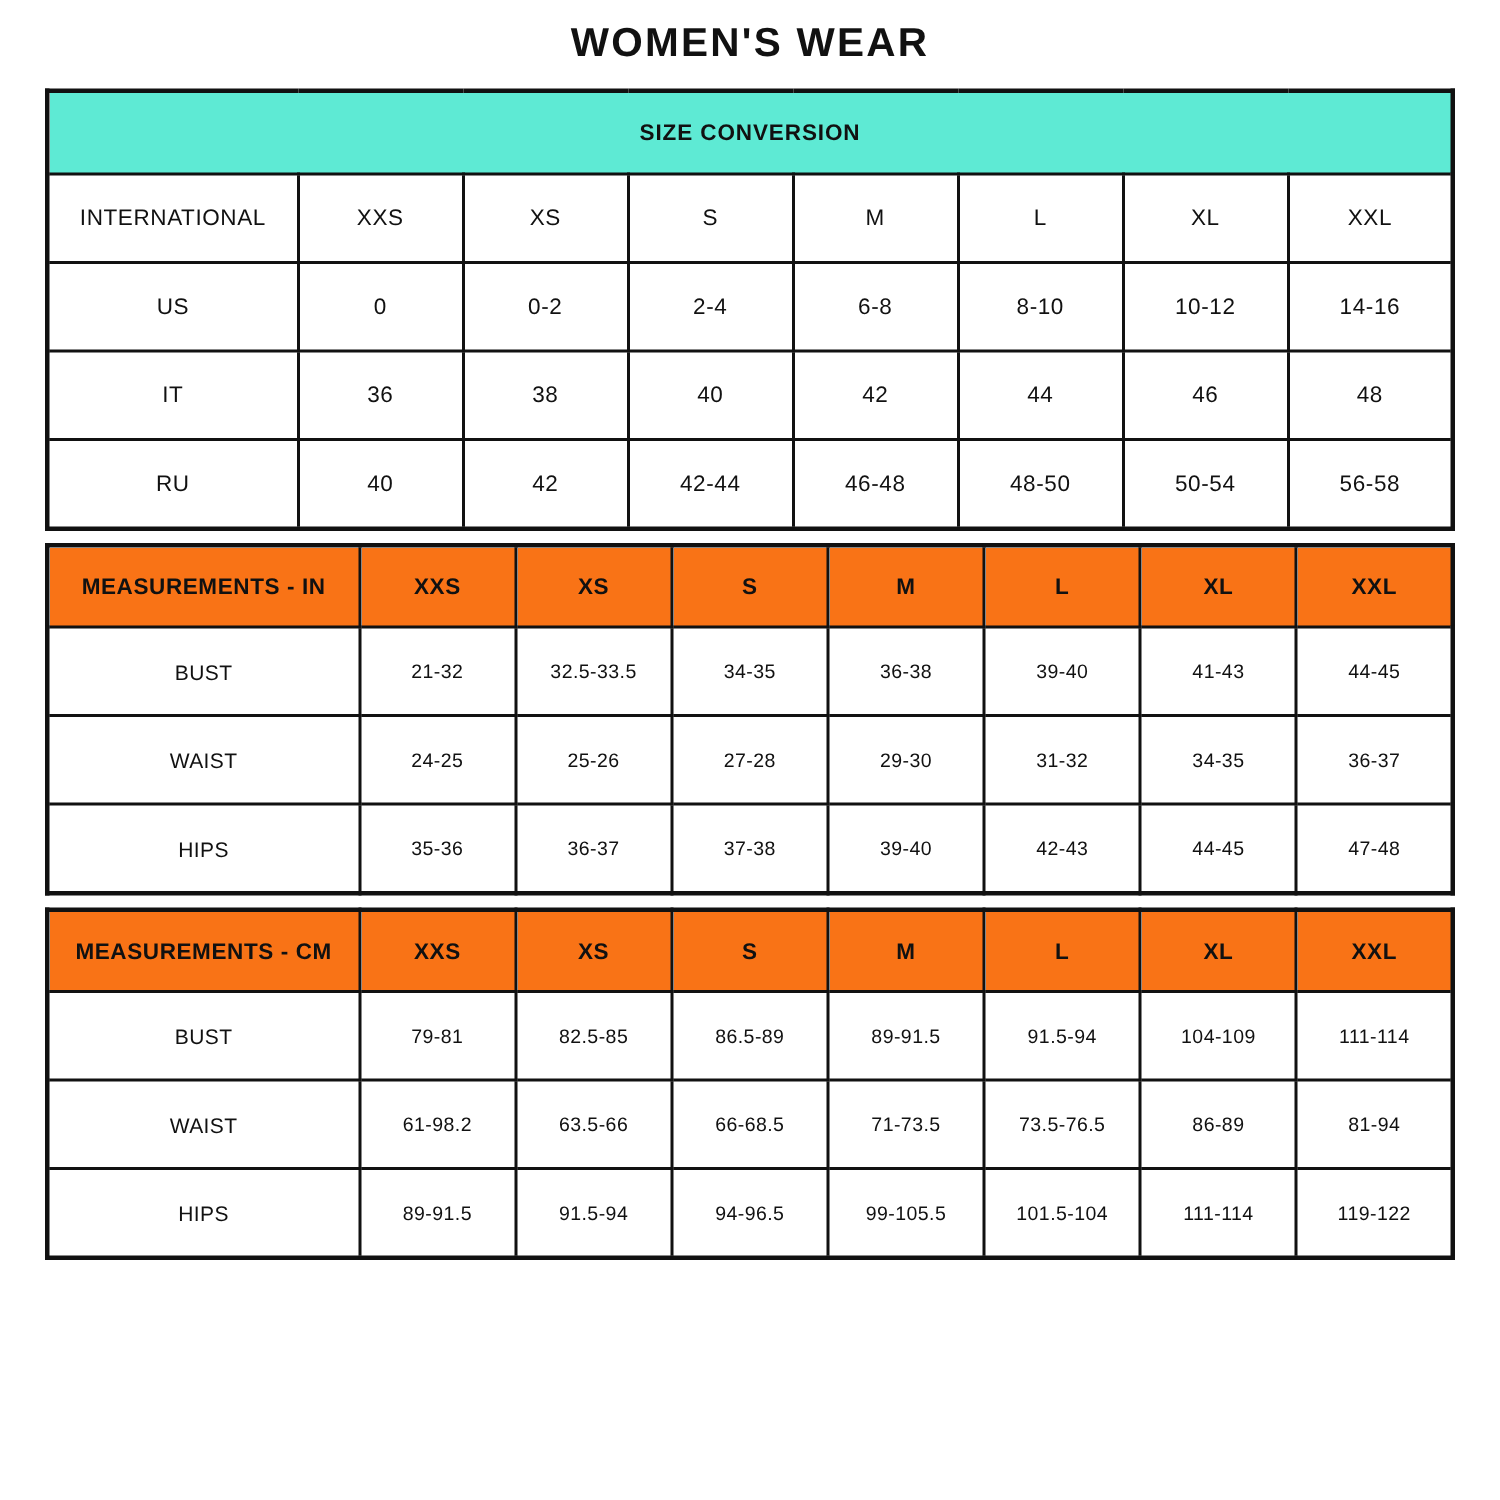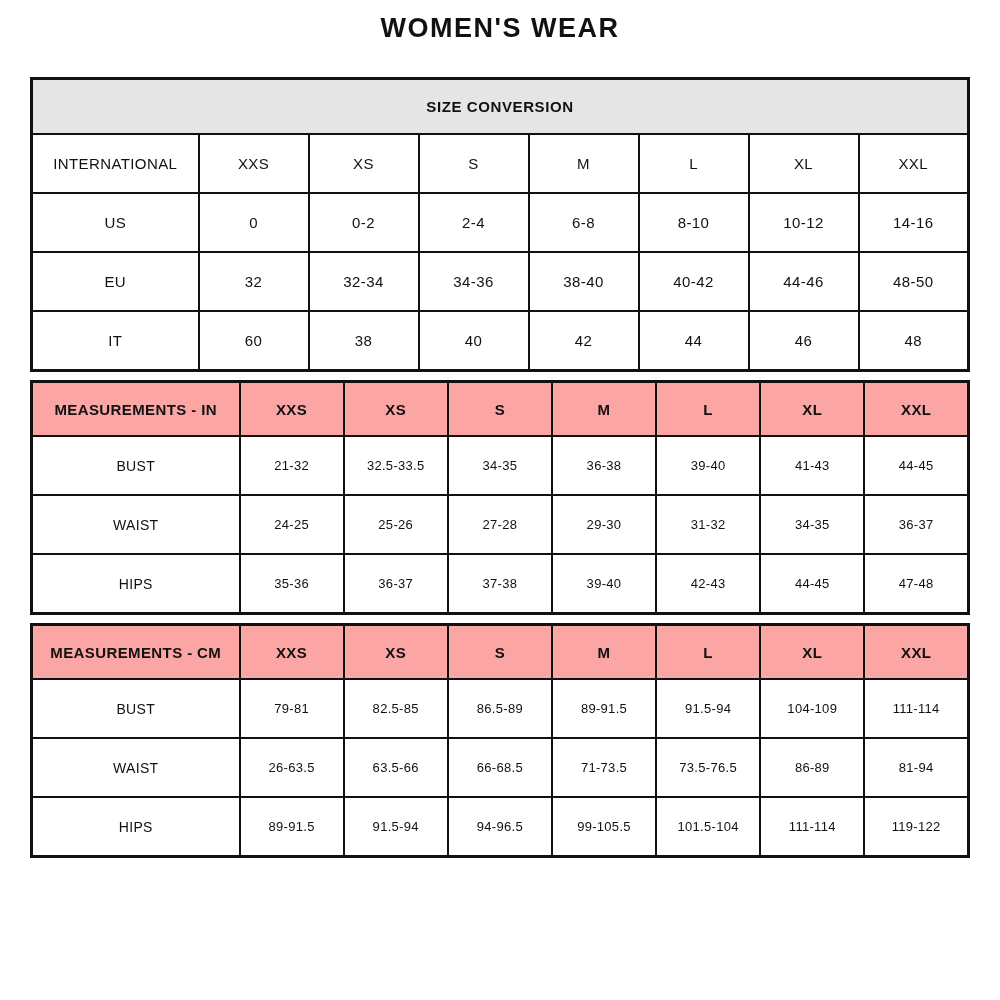--- a/index.html
+++ b/index.html
@@ -14,48 +14,48 @@
     height: 1000px;
     box-sizing: border-box;
     padding: 13px 30px 20px 30px;
     background: #ffffff;
   }
   .page-title {
     text-align: center;
     font-size: 27px;
     font-weight: 700;
     letter-spacing: 1.5px;
-    margin: 0 0 33px 0;
+    margin: 0 0 15px 0;
   }
   table {
     border-collapse: collapse;
     table-layout: fixed;
     width: 940px;
     border: 3px solid #111111;
     margin-bottom: 8px;
   }
   td, th {
     border: 2px solid #111111;
     text-align: center;
     vertical-align: middle;
     padding: 2px;
     overflow: hidden;
   }
   
   .t-size .section-header {
-    background: #e5e5e5;
+    background: #5eead4;
     height: 49px;
     font-size: 15px;
     font-weight: 700;
     letter-spacing: 0.6px;
   }
   .t-size td { height: 53px; font-size: 15px; font-weight: 400; letter-spacing: 0.4px; }
   
   .t-meas .gray-row td, .t-meas .gray-row th {
-    background: #fca5a5;
+    background: #f97316;
     height: 48px;
     font-size: 15px;
     font-weight: 700;
     letter-spacing: 0.4px;
   }
   .t-meas tbody td { height: 53px; font-size: 13px; font-weight: 400; letter-spacing: 0.3px; }
   .t-meas tbody td.row-label { font-size: 14px; }
 </style>
 </head>
 <body>
@@ -97,38 +97,38 @@
           <td class="row-label">US</td>
           <td>0</td>
           <td>0-2</td>
           <td>2-4</td>
           <td>6-8</td>
           <td>8-10</td>
           <td>10-12</td>
           <td>14-16</td>
         </tr>
         <tr>
-          <td class="row-label">EU</td>
-          <td>32</td>
-          <td>32-34</td>
-          <td>34-36</td>
-          <td>38-40</td>
-          <td>40-42</td>
-          <td>44-46</td>
-          <td>48-50</td>
-        </tr>
-        <tr>
           <td class="row-label">IT</td>
-          <td>60</td>
+          <td>36</td>
           <td>38</td>
           <td>40</td>
           <td>42</td>
           <td>44</td>
           <td>46</td>
           <td>48</td>
+        </tr>
+        <tr>
+          <td class="row-label">RU</td>
+          <td>40</td>
+          <td>42</td>
+          <td>42-44</td>
+          <td>46-48</td>
+          <td>48-50</td>
+          <td>50-54</td>
+          <td>56-58</td>
         </tr>
       </tbody>
   </table>
 
   <table class="t-meas">
     <colgroup>
       <col style="width:208px">
       <col>
         <col>
         <col>
@@ -212,21 +212,21 @@
           <td>79-81</td>
           <td>82.5-85</td>
           <td>86.5-89</td>
           <td>89-91.5</td>
           <td>91.5-94</td>
           <td>104-109</td>
           <td>111-114</td>
         </tr>
         <tr>
           <td class="row-label">WAIST</td>
-          <td>26-63.5</td>
+          <td>61-98.2</td>
           <td>63.5-66</td>
           <td>66-68.5</td>
           <td>71-73.5</td>
           <td>73.5-76.5</td>
           <td>86-89</td>
           <td>81-94</td>
         </tr>
         <tr>
           <td class="row-label">HIPS</td>
           <td>89-91.5</td>

